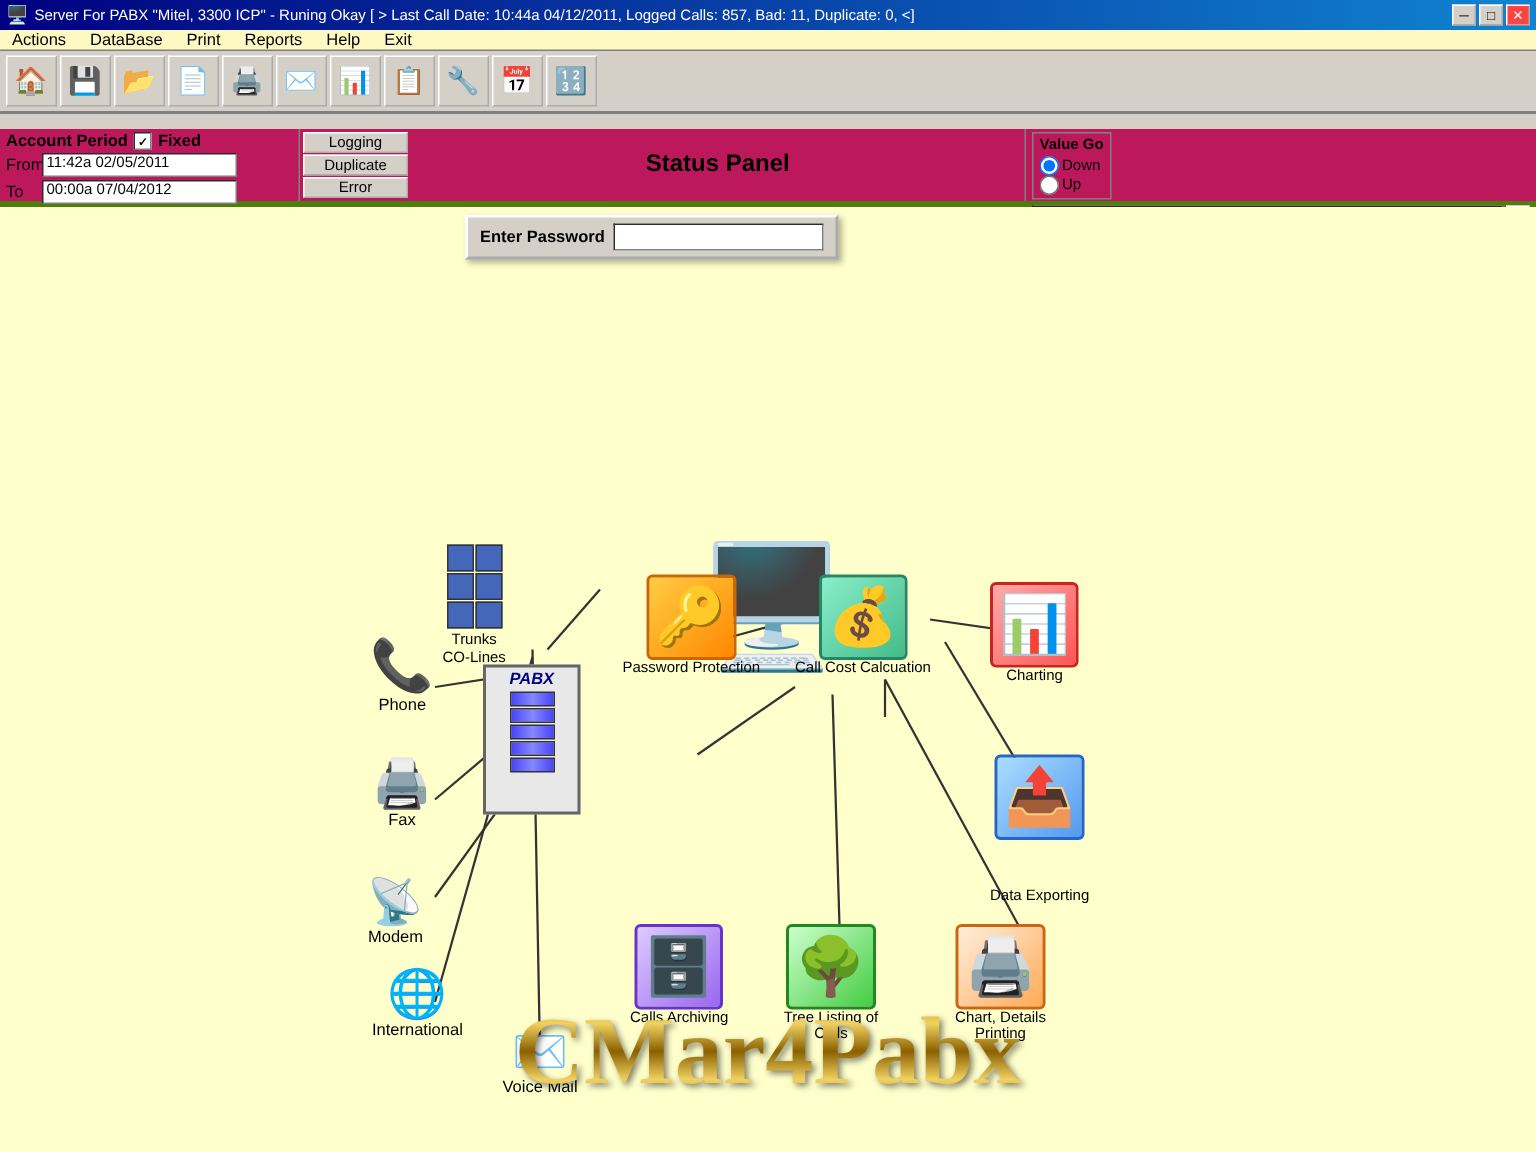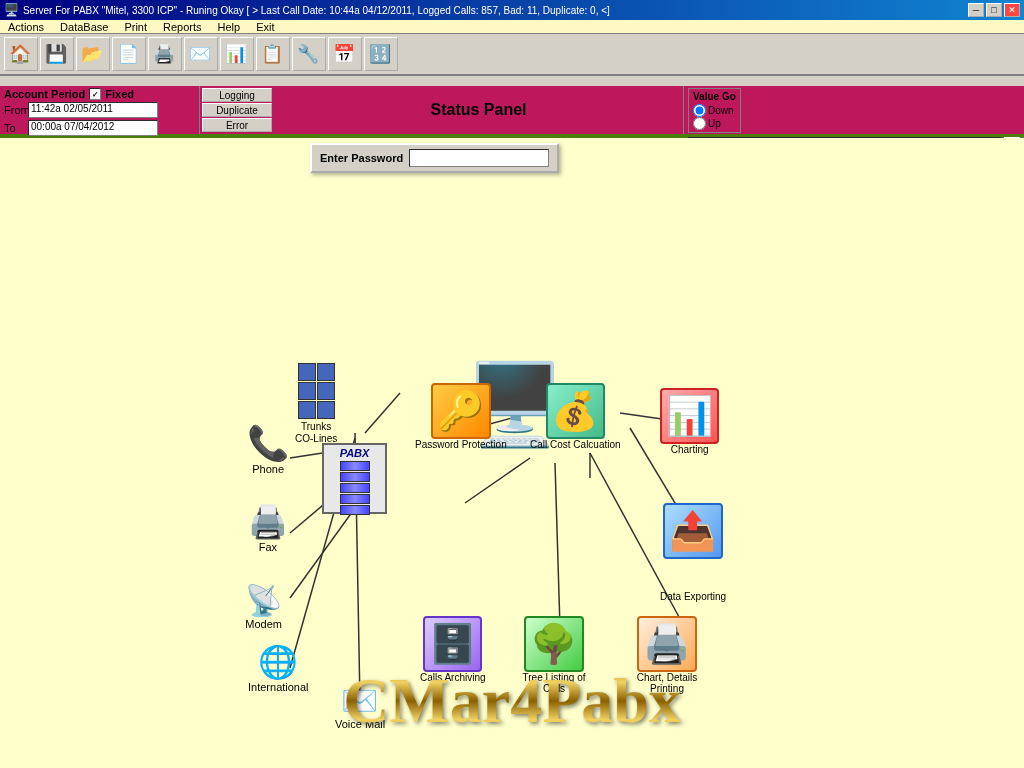--- a/index.html
+++ b/index.html
@@ -378,21 +378,21 @@
       <line x1="530" y1="320" x2="465" y2="365" stroke="#333" stroke-width="1.5"></line>
       <line x1="555" y1="325" x2="560" y2="490" stroke="#333" stroke-width="1.5"></line>
       <line x1="590" y1="315" x2="685" y2="490" stroke="#333" stroke-width="1.5"></line>
     </svg>
 
     <div id="password-dialog">
       <span style="font-weight:bold;">Enter Password</span>
       <input class="pw-input" type="password" style="">
     </div>
 
-    <div class="pabx-box" style="position:absolute; top:305px; left:322px; width:65px; height:71px;">
+    <div class="pabx-box" style="position:absolute; top:305px; left:322px; width:65px; height:100px;">
       <span style="font-size:11px; color:#000080; font-style:italic;">PABX</span>
       <div class="pabx-slots">
         <div class="pabx-slot"></div>
         <div class="pabx-slot"></div>
         <div class="pabx-slot"></div>
         <div class="pabx-slot"></div>
         <div class="pabx-slot"></div>
       </div>
     </div>
 

